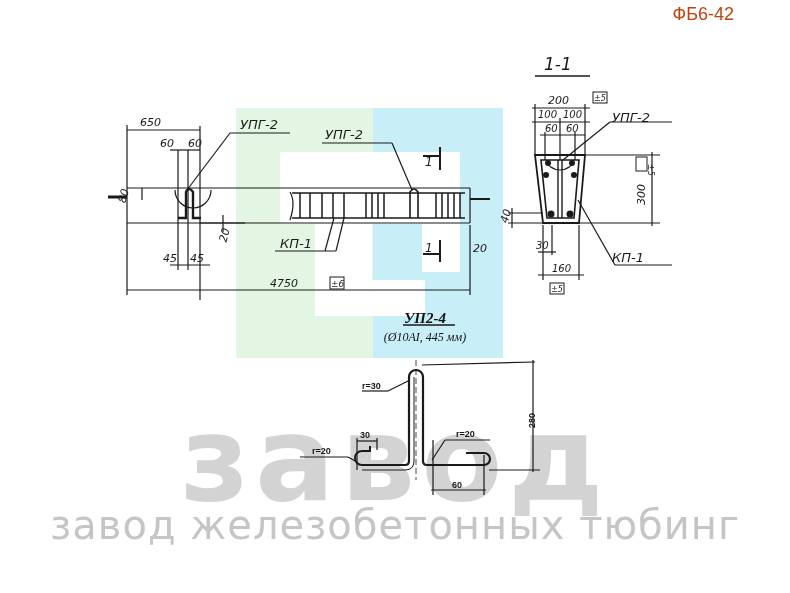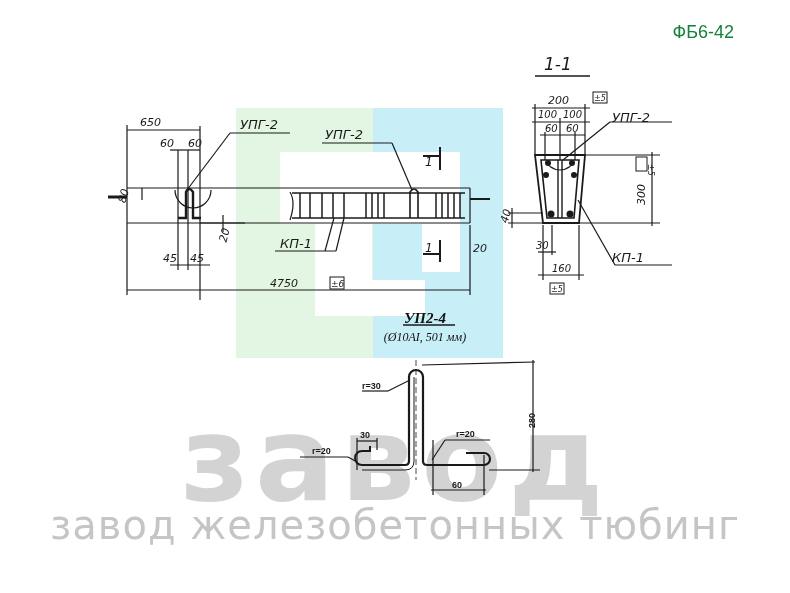--- a/index.html
+++ b/index.html
@@ -1,19 +1,19 @@
 <!DOCTYPE html>
 <html><head>
 <meta charset="utf-8">
 <style>
   html, body { margin: 0; padding: 0; background: #ffffff; }
   body { width: 790px; height: 593px; position: relative; overflow: hidden;
          font-family: "Liberation Sans", sans-serif; }
   .abs { position: absolute; }
-  .code { right: 56px; top: 22px; font-size: 18px; color: #15803d; }
+  .code { right: 56px; top: 4px; font-size: 18px; color: #c2410c; }
   svg { position: absolute; left: 0; top: 0; }
   .hand { font-family: "DejaVu Sans", sans-serif; font-style: italic; fill: #1a1a1a; }
   .wm-big { left: 0; width: 790px; top: 400px; text-align: center; font-size: 118px;
             font-weight: bold; color: rgba(150,150,150,0.42); letter-spacing: 6px;
             font-family: "DejaVu Sans", sans-serif; line-height: 1; }
   .wm-small { left: 0; width: 790px; top: 502px; text-align: center; font-size: 40px;
               color: rgba(150,150,150,0.55); font-family: "DejaVu Sans", sans-serif; letter-spacing: 1px; }
   .detail-title { left: 370px; top: 310px; width: 110px; text-align: center; font-family: "Liberation Serif", serif;
                   font-style: italic; font-weight: bold; font-size: 15px; color: #111; }
   .detail-sub { left: 350px; top: 330px; width: 150px; text-align: center; font-family: "Liberation Serif", serif;
@@ -217,13 +217,13 @@
     <text x="362" y="389">r=30</text>
     <text x="312" y="454">r=20</text>
     <text x="456" y="437">r=20</text>
     <text x="360" y="438">30</text>
     <text x="452" y="488">60</text>
     <text x="522" y="425" transform="rotate(-90 530 420)">280</text>
   </g>
 </svg>
 
 <div class="abs detail-title">УП2-4</div>
-<div class="abs detail-sub">(Ø10AI, 501 мм)</div>
+<div class="abs detail-sub">(Ø10AI, 445 мм)</div>
 
 </body></html>

